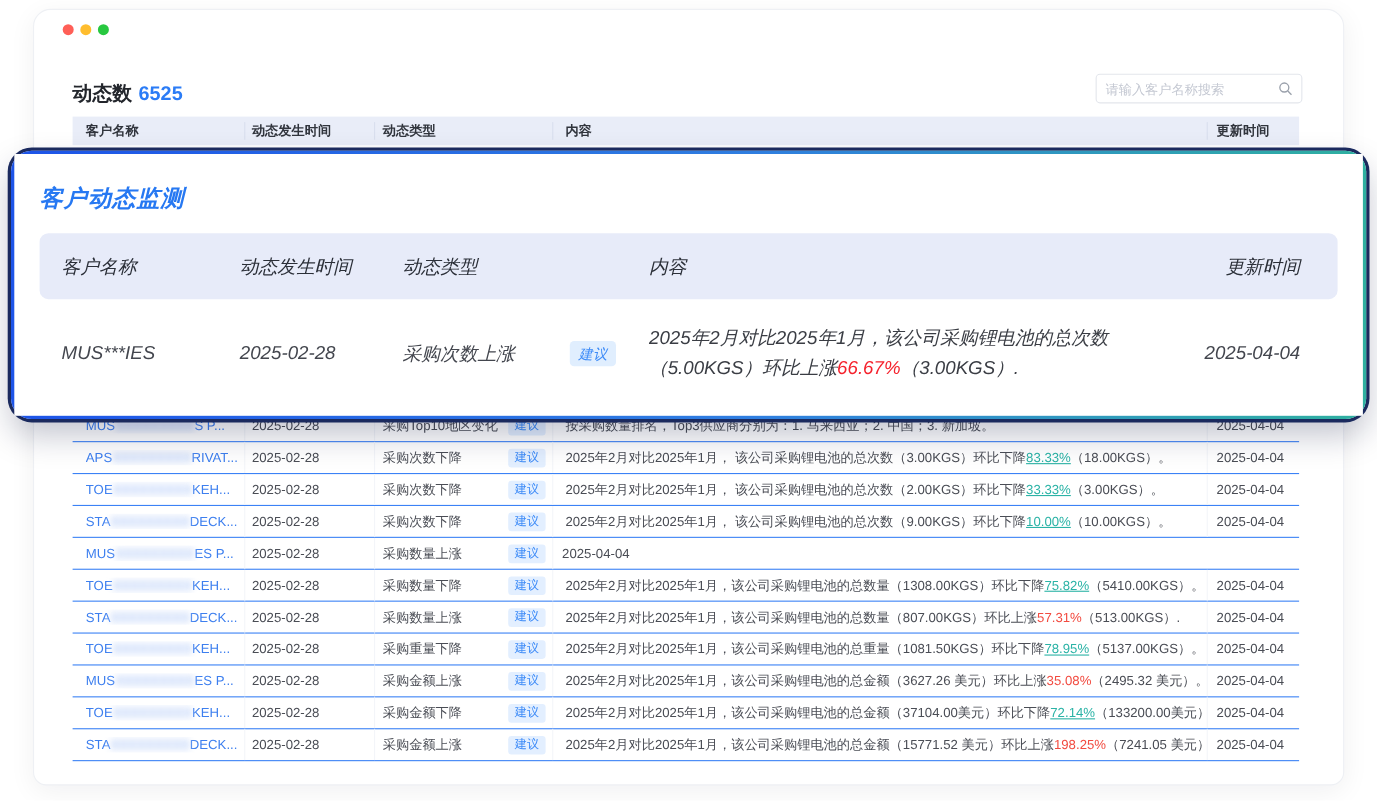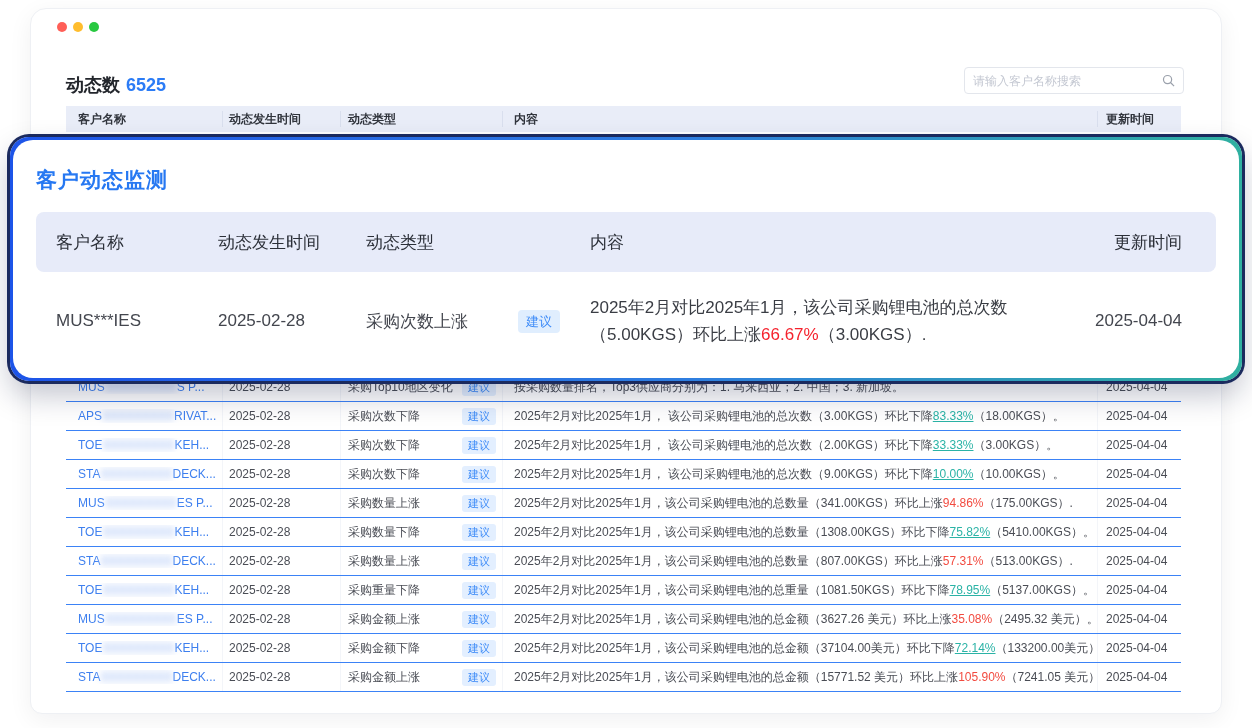--- a/index.html
+++ b/index.html
@@ -13,21 +13,21 @@
     box-shadow:0 6px 24px rgba(15,23,42,.06); }
   .titlebar { position:absolute; left:0; top:0; height:40px; width:100%; }
   .dot { position:absolute; top:13px; width:10px; height:10px; border-radius:50%; cursor:pointer; }
   .dot.red { left:26px; background:#ff5f57; }
   .dot.yellow { left:42px; background:#ffbd2e; }
   .dot.green { left:58px; background:#28c840; }
 
   .toolbar { position:absolute; left:35px; right:37px; top:58px; height:30px; }
   .stats { position:absolute; left:0; top:6px; font-size:18px; font-weight:700; color:#23262c; }
   .stats .count { color:#2b7cf6; margin-left:6px; }
-  .searchbox { position:absolute; right:0; top:0; width:220px; height:27px; border:1px solid #e3e6ec;
+  .searchbox { position:absolute; right:0; top:0; width:188px; height:27px; border:1px solid #e3e6ec;
     border-radius:4px; background:#fff; display:flex; align-items:center; padding:0 8px; }
   .searchbox input { border:none; outline:none; flex:1; font-size:12px; color:#333;
     font-family:"Liberation Sans","DejaVu Sans",sans-serif; background:transparent; }
   .searchbox input::placeholder { color:#c4c8d2; }
   .search-ic { width:13px; height:13px; flex:0 0 auto; }
 
   
   .bg-table { position:absolute; left:35px; top:97px; width:1115px; }
   .t-header { display:flex; height:26px; background:#e9edf8; align-items:center;
     font-size:12px; font-weight:700; color:#31353d; }
@@ -49,22 +49,22 @@
   .badge { background:#e3efff; color:#3d8bf8; font-size:11px; line-height:1;
     padding:3px 6px; border-radius:3px; white-space:nowrap; flex:0 0 auto; }
   .pct-up { color:#f24b40; }
   .pct-down { color:#2bb3a6;text-decoration:underline; }
 
   
   .overlay { position:absolute; left:10px; top:137px; width:1232px; height:244px;
     border-radius:19px; padding:3px;
     background:linear-gradient(90deg,#1d54e8 0%,#2f7ee0 55%,#2fb0a0 100%);
     box-shadow:0 0 0 3px #1b2a5e, 0 14px 30px rgba(10,20,60,.25); }
-  .overlay-inner { width:100%; height:100%; background:#fff; border-radius:20px;
-    padding:26px 23px 0 23px; position:relative; }
+  .overlay-inner { width:100%; height:100%; background:#fff; border-radius:0;
+    padding:26px 23px 0 23px; position:relative;font-style:italic; }
   .overlay-title { font-size:21px; font-weight:700; color:#2678f2; letter-spacing:1px; }
   .o-header { margin-top:18px; height:60px; width:1180px; background:#e7ebf9; border-radius:8px;
     display:flex; align-items:center; padding:0 34px 0 20px;
     font-size:17px; color:#2b2f38; }
   .o-row { height:98px; width:1180px; display:flex; align-items:center; padding:0 34px 0 20px;
     font-size:17px; color:#43464e; }
   .o-name   { width:162px; }
   .o-date   { width:148px; }
   .o-type   { width:152px; }
   .o-badge  { width:72px; }
@@ -180,25 +180,20 @@
 
   <div class="t-row">
     <div class="cell col-name">
       <a class="name-link"><span class="np">MUS</span><span class="redacted">XXXXXXXXX</span><span class="ns">ES P...</span></a>
     </div>
     <div class="cell col-date">2025-02-28</div>
     <div class="cell col-type">
       <span class="type-text">采购数量上涨</span>
       <span class="badge">建议</span>
     </div>
-    <div class="cell col-content">
-      <span class="c-pre">2025年2月对比2025年1月，该公司采购锂电池的总数量（341.00KGS）环比上涨</span>
-              <span class="c-pct pct-up">94.86%</span>
-              <span class="c-post">（175.00KGS）.</span>
-    </div>
     <div class="cell col-update">2025-04-04</div>
   </div>
 
   <div class="t-row">
     <div class="cell col-name">
       <a class="name-link"><span class="np">TOE</span><span class="redacted">XXXXXXXXX</span><span class="ns">KEH...</span></a>
     </div>
     <div class="cell col-date">2025-02-28</div>
     <div class="cell col-type">
       <span class="type-text">采购数量下降</span>
@@ -284,21 +279,21 @@
     <div class="cell col-name">
       <a class="name-link"><span class="np">STA</span><span class="redacted">XXXXXXXXX</span><span class="ns">DECK...</span></a>
     </div>
     <div class="cell col-date">2025-02-28</div>
     <div class="cell col-type">
       <span class="type-text">采购金额上涨</span>
       <span class="badge">建议</span>
     </div>
     <div class="cell col-content">
       <span class="c-pre">2025年2月对比2025年1月，该公司采购锂电池的总金额（15771.52 美元）环比上涨</span>
-              <span class="c-pct pct-up">105.90%</span>
+              <span class="c-pct pct-up">198.25%</span>
               <span class="c-post">（7241.05 美元）。</span>
     </div>
     <div class="cell col-update">2025-04-04</div>
   </div>
 </div>
     </div>
   </div>
 
   <div class="overlay">
     <div class="overlay-inner">

